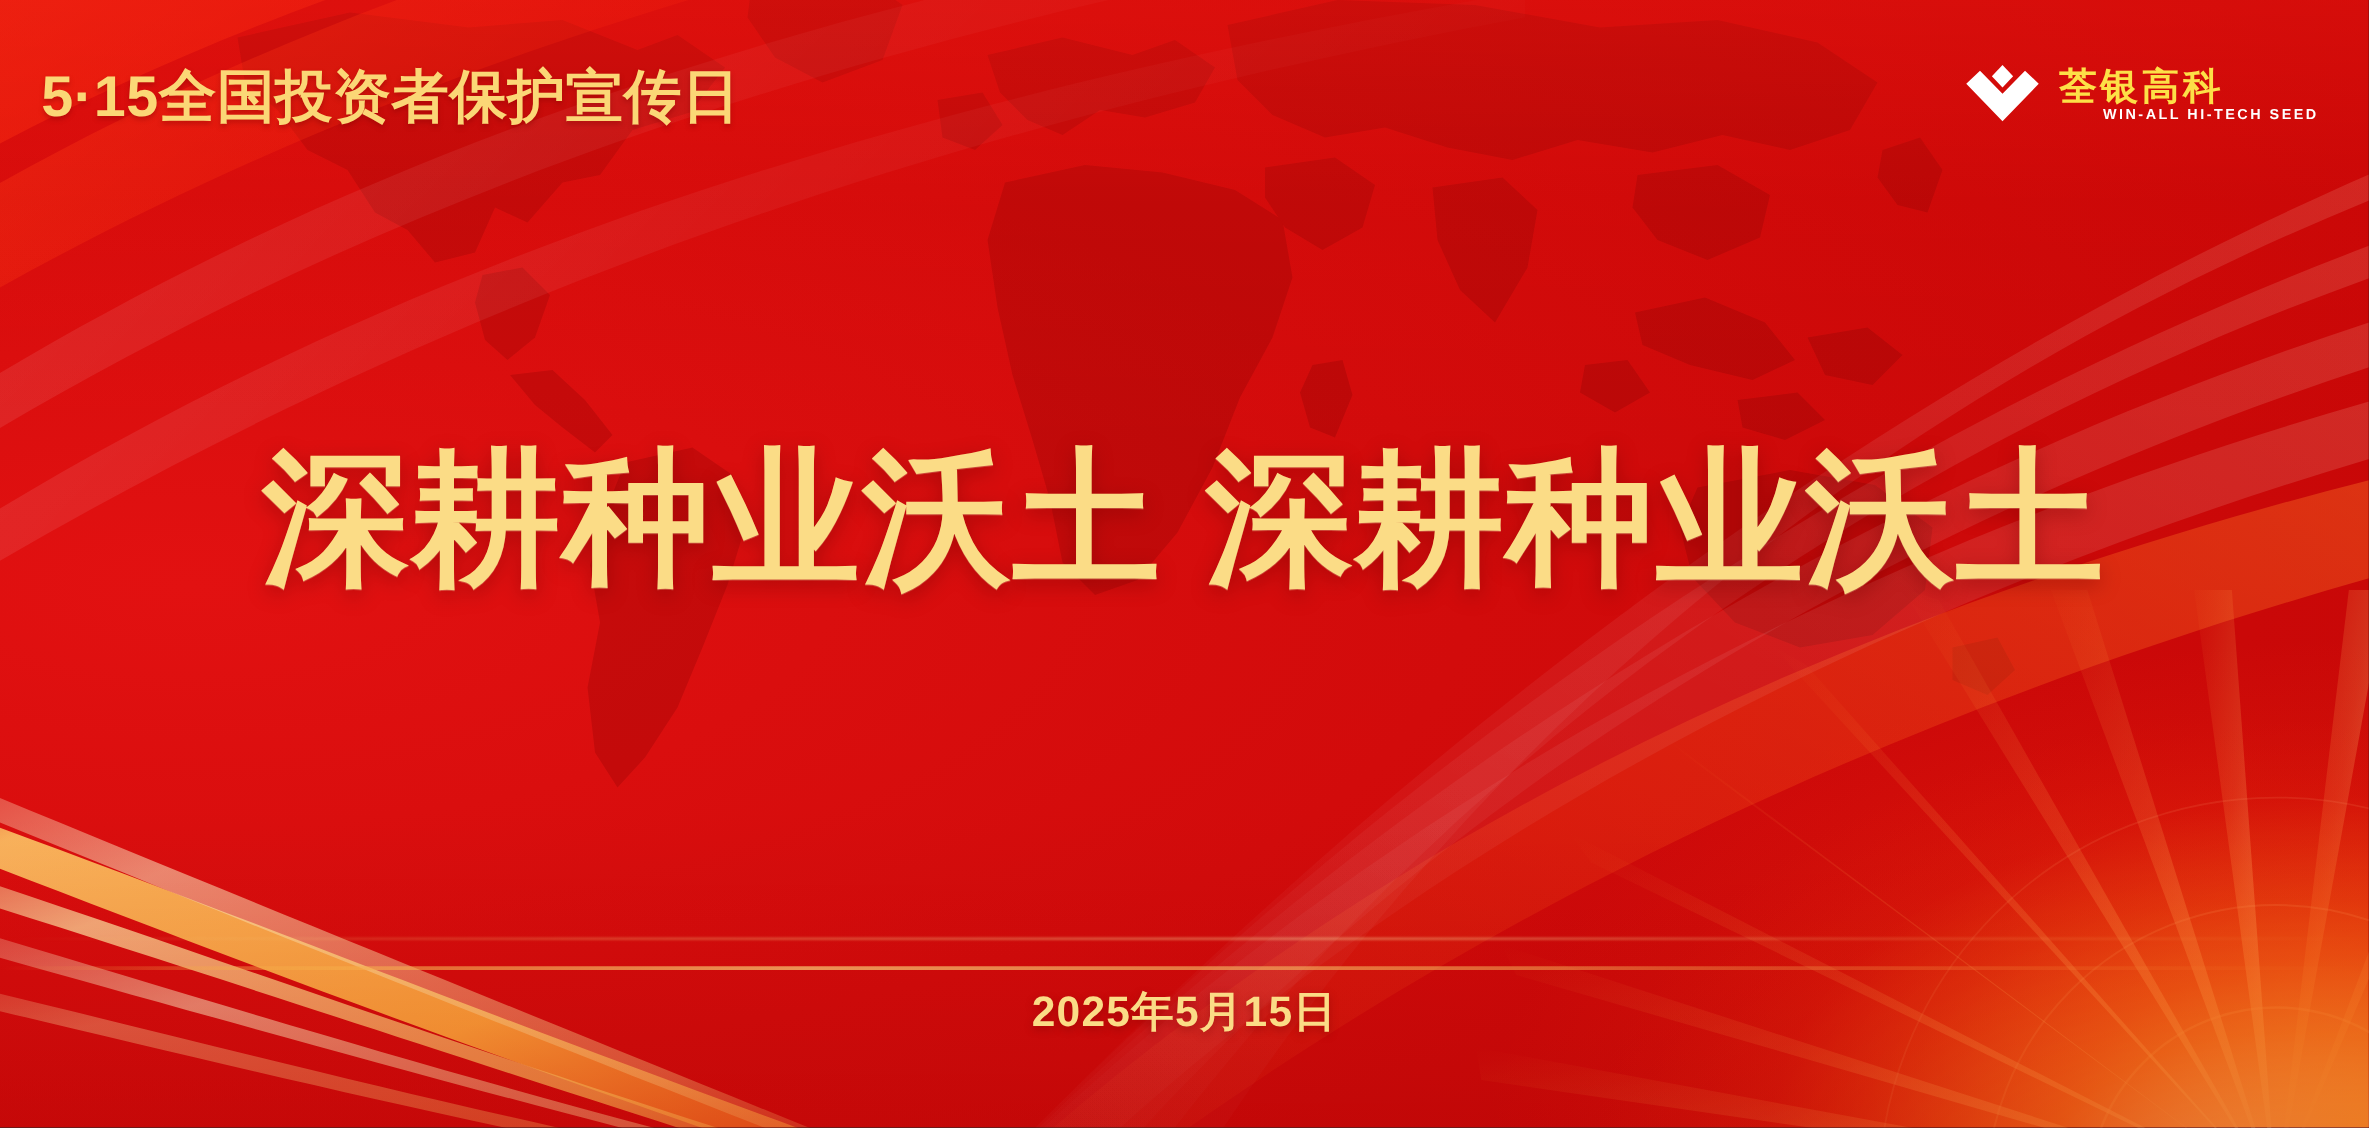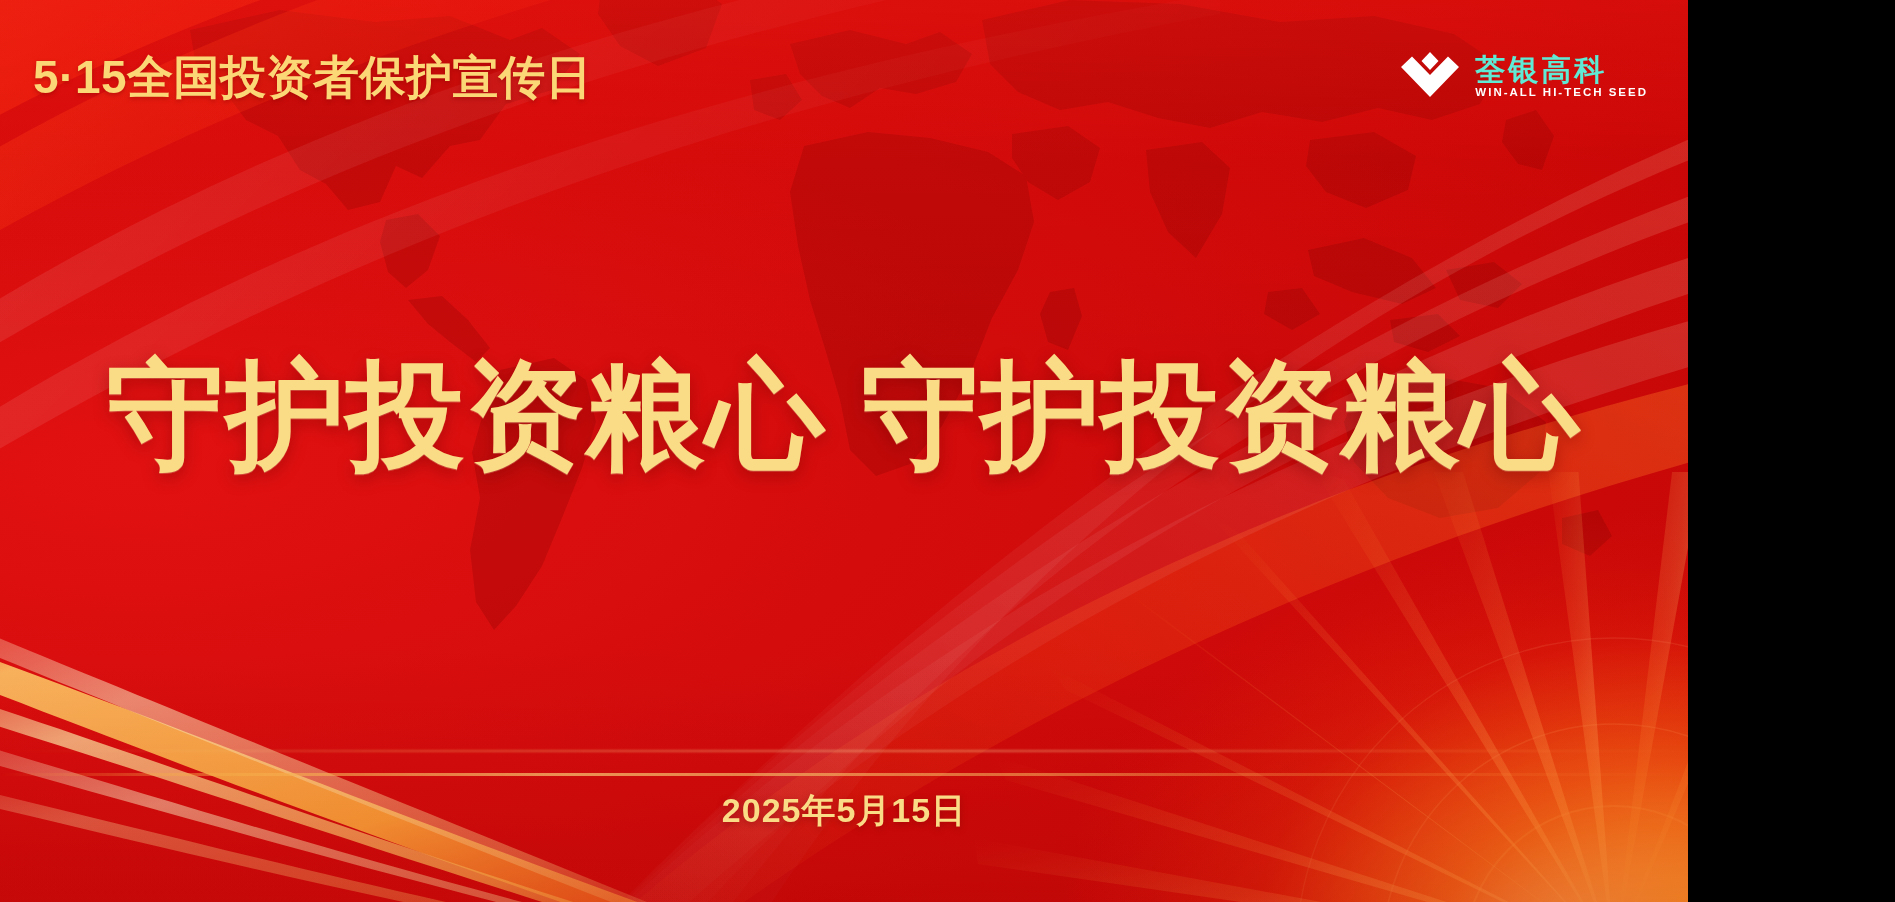--- a/index.html
+++ b/index.html
@@ -2,21 +2,21 @@
 <html><head>
 <meta charset="utf-8">
 <style>
   html, body {
     margin: 0;
     padding: 0;
     background: #000;
   }
   #stage {
     position: relative;
-    width: 1688px;
+    width: 1895px;
     height: 902px;
     overflow: hidden;
     font-family: "Liberation Sans", "DejaVu Sans", sans-serif;
     background: #d40d0d;
   }
 
   
   .bg-base {
     position: absolute;
     inset: 0;
@@ -117,30 +117,31 @@
     display:flex;
     align-items:center;
     gap: 14px;
   }
   .brand-mark { width: 62px; height: 56px; display:block; }
   .brand-text { display:flex; flex-direction:column; gap:2px; }
   .brand-cn {
     font-size: 30px;
     line-height: 1.05;
     font-weight: 700;
-    color: #5eead4;
+    color: #fde047;
     letter-spacing: 3px;
   }
   .brand-en {
     font-size: 11.5px;
     line-height: 1;
     font-weight: 700;
     color: #ffffff;
     letter-spacing: 2.0px;
     white-space: nowrap;
+    margin-left: 35px;
   }
 
   .headline {
     position:absolute;
     left: 0; right: 0;
     top: 348px;
     text-align:center;
     font-size: 118px;
     line-height: 1.15;
     font-weight: 700;
@@ -349,18 +350,18 @@
             <path d="M2 19 L13 8.5 L31 27 L49 8.5 L60 19 L31 49 Z"></path>
           </g>
         </svg>
       </span>
       <span class="brand-text">
         <span class="brand-cn">荃银高科</span>
         <span class="brand-en">WIN-ALL HI-TECH SEED</span>
       </span>
     </div>
 
-    <div class="headline">守护投资粮心  守护投资粮心</div>
+    <div class="headline">深耕种业沃土  深耕种业沃土</div>
 
     <div class="datestamp">2025年5月15日</div>
 
   </div>
 </div>
 
 </body></html>

